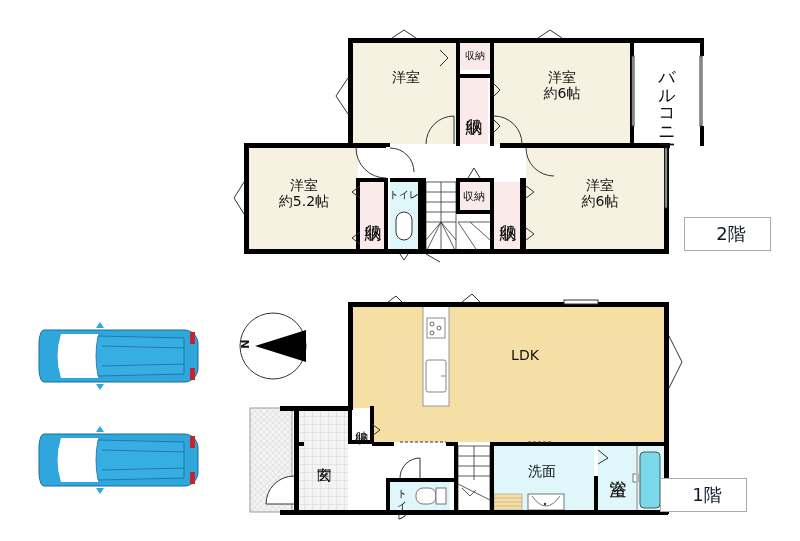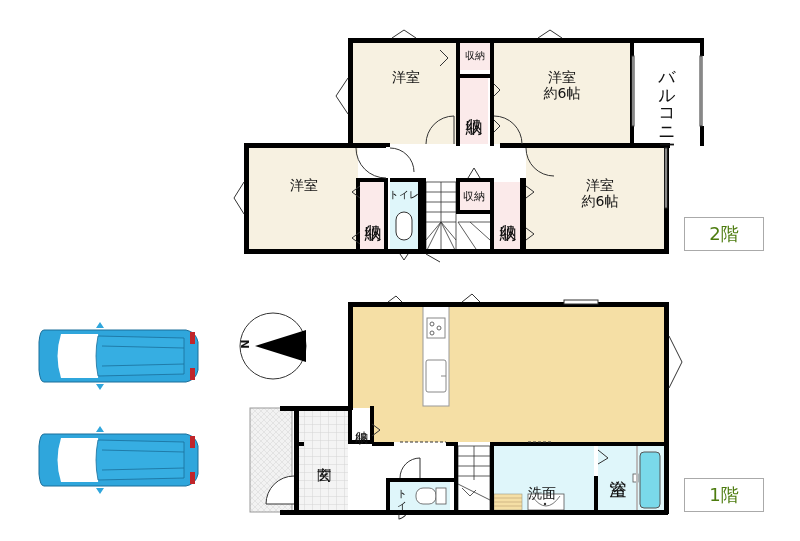--- a/index.html
+++ b/index.html
@@ -6,21 +6,21 @@
   body { width:800px; height:541px; position:relative; overflow:hidden;
          font-family:"DejaVu Sans", "Liberation Sans", sans-serif; }
   #plan { position:absolute; left:0; top:0; width:800px; height:541px; }
   .lbl { position:absolute; text-align:center; color:#111; line-height:1.12; white-space:nowrap; }
   .room-lg { font-size:14px; }
   .room-md { font-size:17px; }
   .room-sm { font-size:13px; }
   .room-xs { font-size:10px; }
   .vert { writing-mode:vertical-rl; }
   .floor-tag { position:absolute; border:1px solid #aaa; background:#fff; font-size:18px;
-               text-align:center; color:#4d7c0f; }
+               text-align:center; color:#0f172a;padding-left:7px; }
 </style>
 </head>
 <body>
 
 <svg id="plan" viewBox="0 0 800 541" xmlns="http://www.w3.org/2000/svg">
   <defs>
     <pattern id="tile" width="8" height="8" patternUnits="userSpaceOnUse">
       <rect width="8" height="8" fill="#f4f4f4"></rect>
       <path d="M8 0H0V8" fill="none" stroke="#d4d4d4" stroke-width="1"></path>
     </pattern>
@@ -213,45 +213,47 @@
 </div>
 <div class="lbl room-lg" style="left:510px;top:70px;width:104px;">
   <div>洋室</div>
   <div>約6帖</div>
 </div>
 <div class="lbl room-md" style="left:654px;top:58px;width:26px;">
   <span class="vert">バルコニー</span>
 </div>
 <div class="lbl room-lg" style="left:256px;top:178px;width:96px;">
   <div>洋室</div>
+  <div>約5.2帖</div>
 </div>
 <div class="lbl room-md" style="left:360px;top:196px;width:26px;">
   <span class="vert">収納</span>
 </div>
 <div class="lbl room-xs" style="left:388px;top:189px;width:32px;">トイレ</div>
 <div class="lbl room-sm" style="left:456px;top:191px;width:36px;font-size:11px;">収納</div>
 <div class="lbl room-md" style="left:494px;top:196px;width:28px;">
   <span class="vert">収納</span>
 </div>
 <div class="lbl room-lg" style="left:550px;top:178px;width:100px;">
   <div>洋室</div>
   <div>約6帖</div>
 </div>
 <div class="floor-tag" style="left:684px;top:217px;width:78px;height:32px;line-height:32px;">2階</div>
 
 <div class="lbl room-lg" style="left:470px;top:348px;width:110px;">
+  <div>LDK</div>
 </div>
 <div class="lbl room-sm" style="left:350px;top:410px;width:22px;">
   <span class="vert">収納</span>
 </div>
 <div class="lbl room-lg" style="left:310px;top:448px;width:28px;">
   <span class="vert" style="letter-spacing:2px;">玄関</span>
 </div>
 <div class="lbl room-xs" style="left:394px;top:482px;width:16px;">
   <span class="vert">トイレ</span>
 </div>
-<div class="lbl room-lg" style="left:500px;top:464px;width:84px;margin-top:22px;">洗面</div>
+<div class="lbl room-lg" style="left:500px;top:464px;width:84px;">洗面</div>
 <div class="lbl room-md" style="left:604px;top:452px;width:28px;">
   <span class="vert">浴室</span>
 </div>
-<div class="floor-tag" style="left:684px;top:478px;width:78px;height:32px;line-height:32px;">1階</div>
+<div class="floor-tag" style="left:660px;top:478px;width:78px;height:32px;line-height:32px;">1階</div>
 
 <div class="lbl" style="left:237px;top:338px;width:14px;font-size:11px;font-weight:bold;transform:rotate(90deg);">N</div>
 
 </body></html>

